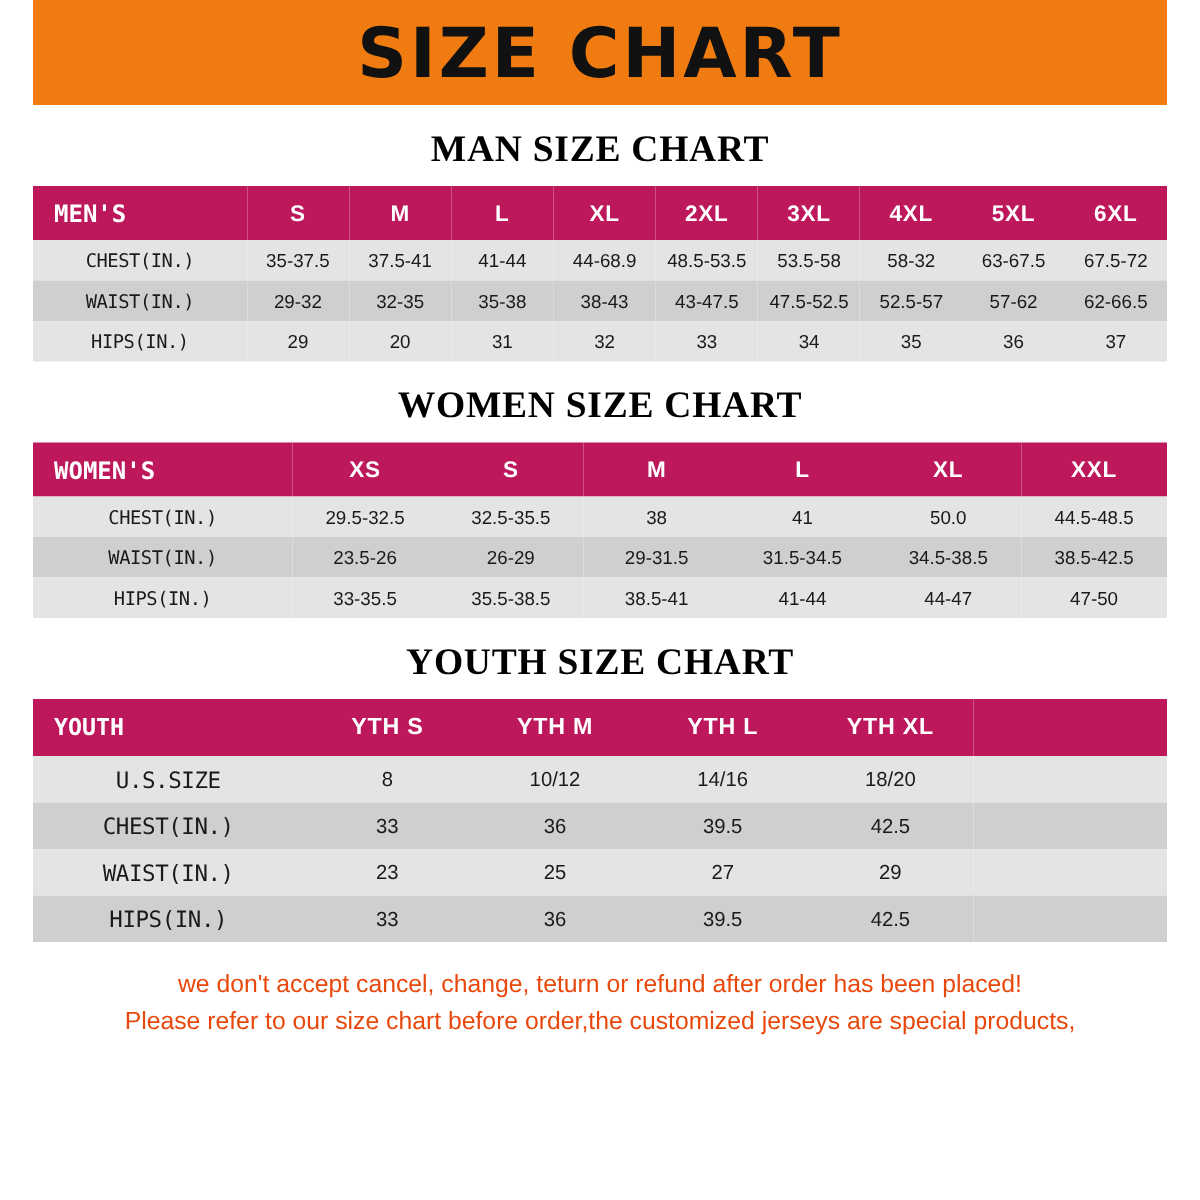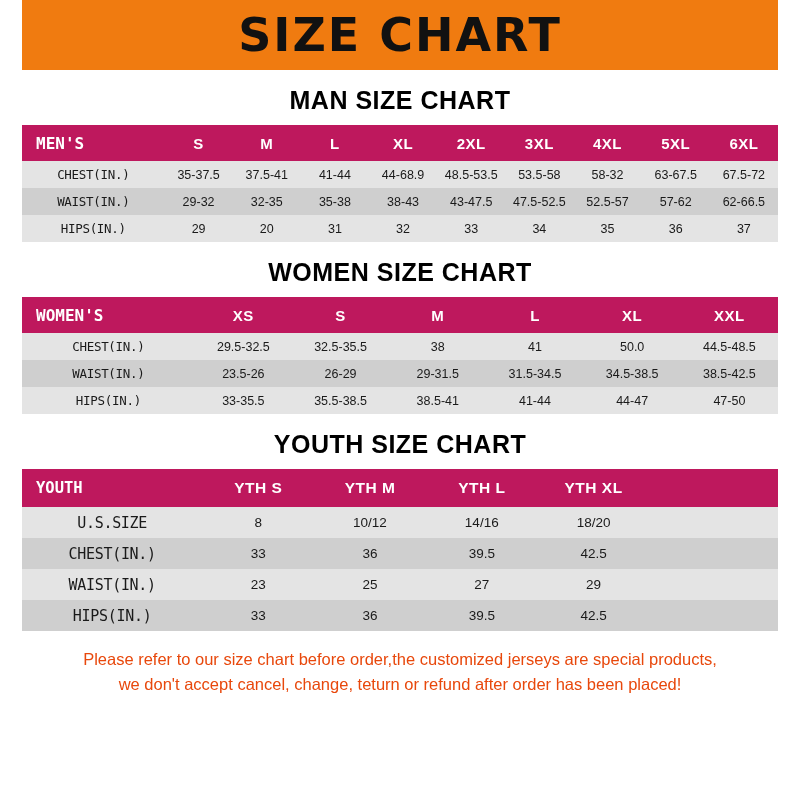--- a/index.html
+++ b/index.html
@@ -51,21 +51,21 @@
     z-index: 2;
     text-align: center;
     line-height: 1;
   }
   .content {
     padding: 0 22px;
     box-sizing: border-box;
   }
   .section-title {
     text-align: center;
-    font-family: Liberation Sans, sans-serif;
+    font-family: Liberation Serif, serif;
     font-weight: bold;
     font-size: 25px;
     letter-spacing: 0.5px;
     margin: 16px 0 10px 0;
     color: #000;
   }
   table.size-table {
     width: 100%;
     border-collapse: collapse;
     table-layout: fixed;
@@ -272,18 +272,18 @@
           <td>33</td>
           <td>36</td>
           <td>39.5</td>
           <td>42.5</td>
           <td></td>
         </tr>
       </tbody>
     </table>
 
     <div class="footer-note">
+      <div>we don't accept cancel, change, teturn or refund after order has been placed!</div>
       <div>Please refer to our size chart before order,the customized jerseys are special products,</div>
-      <div>we don't accept cancel, change, teturn or refund after order has been placed!</div>
     </div>
 
   </div>
 </div>
 
 </body></html>

